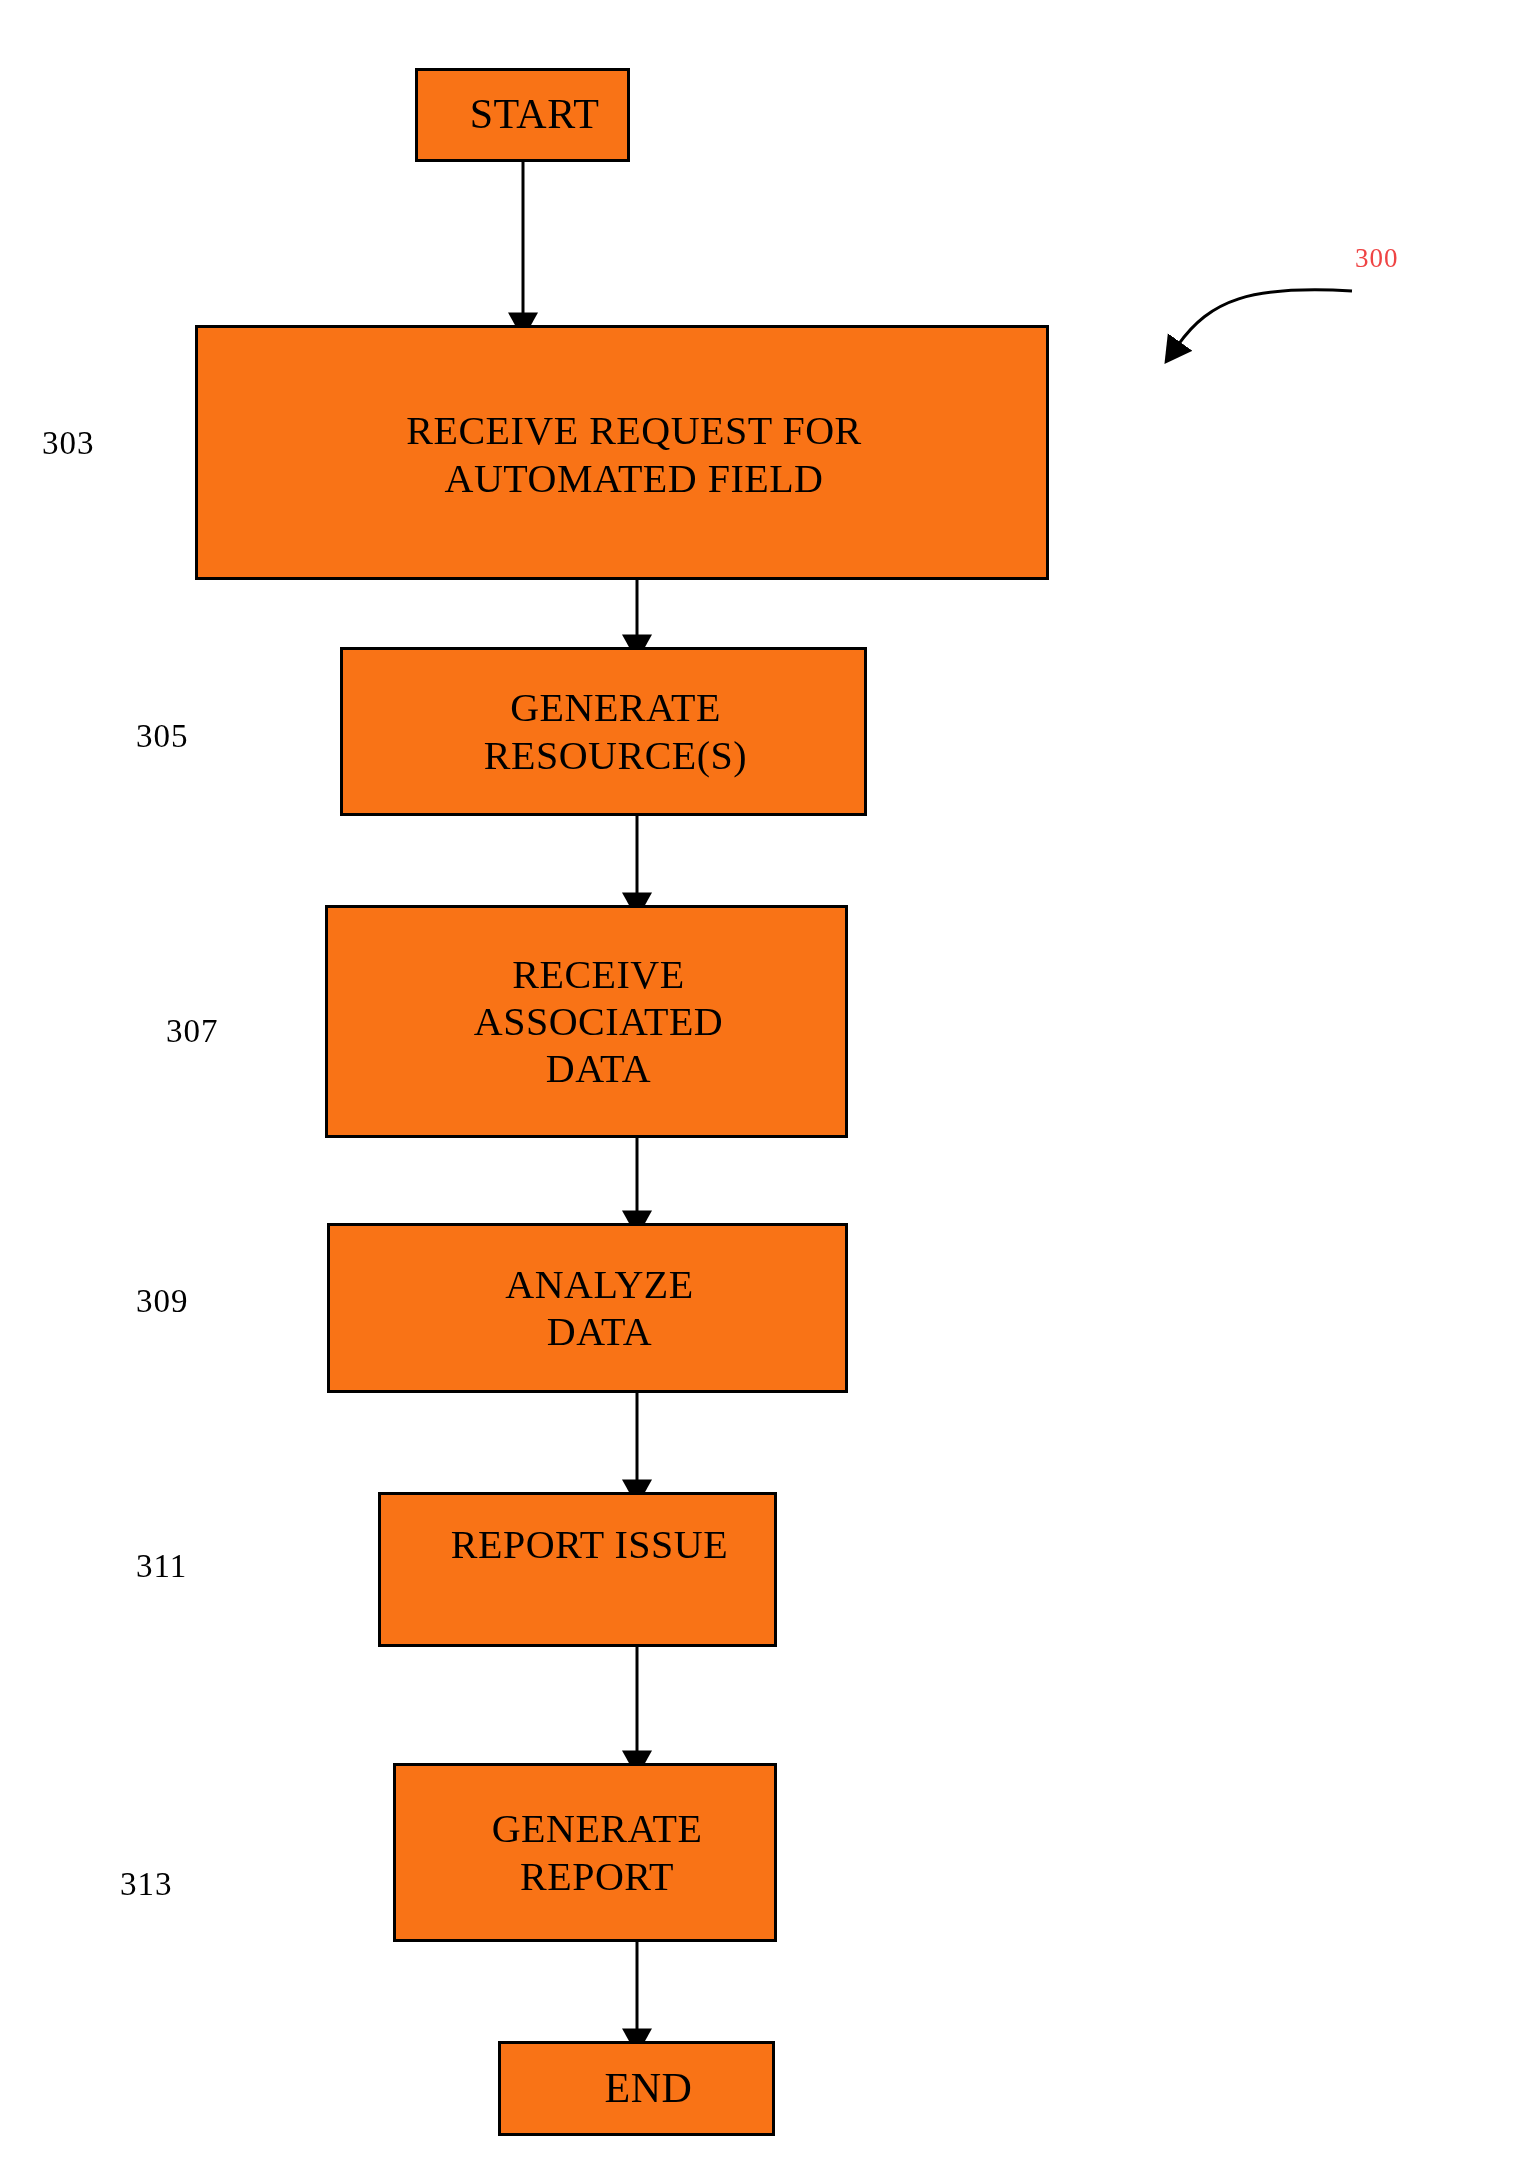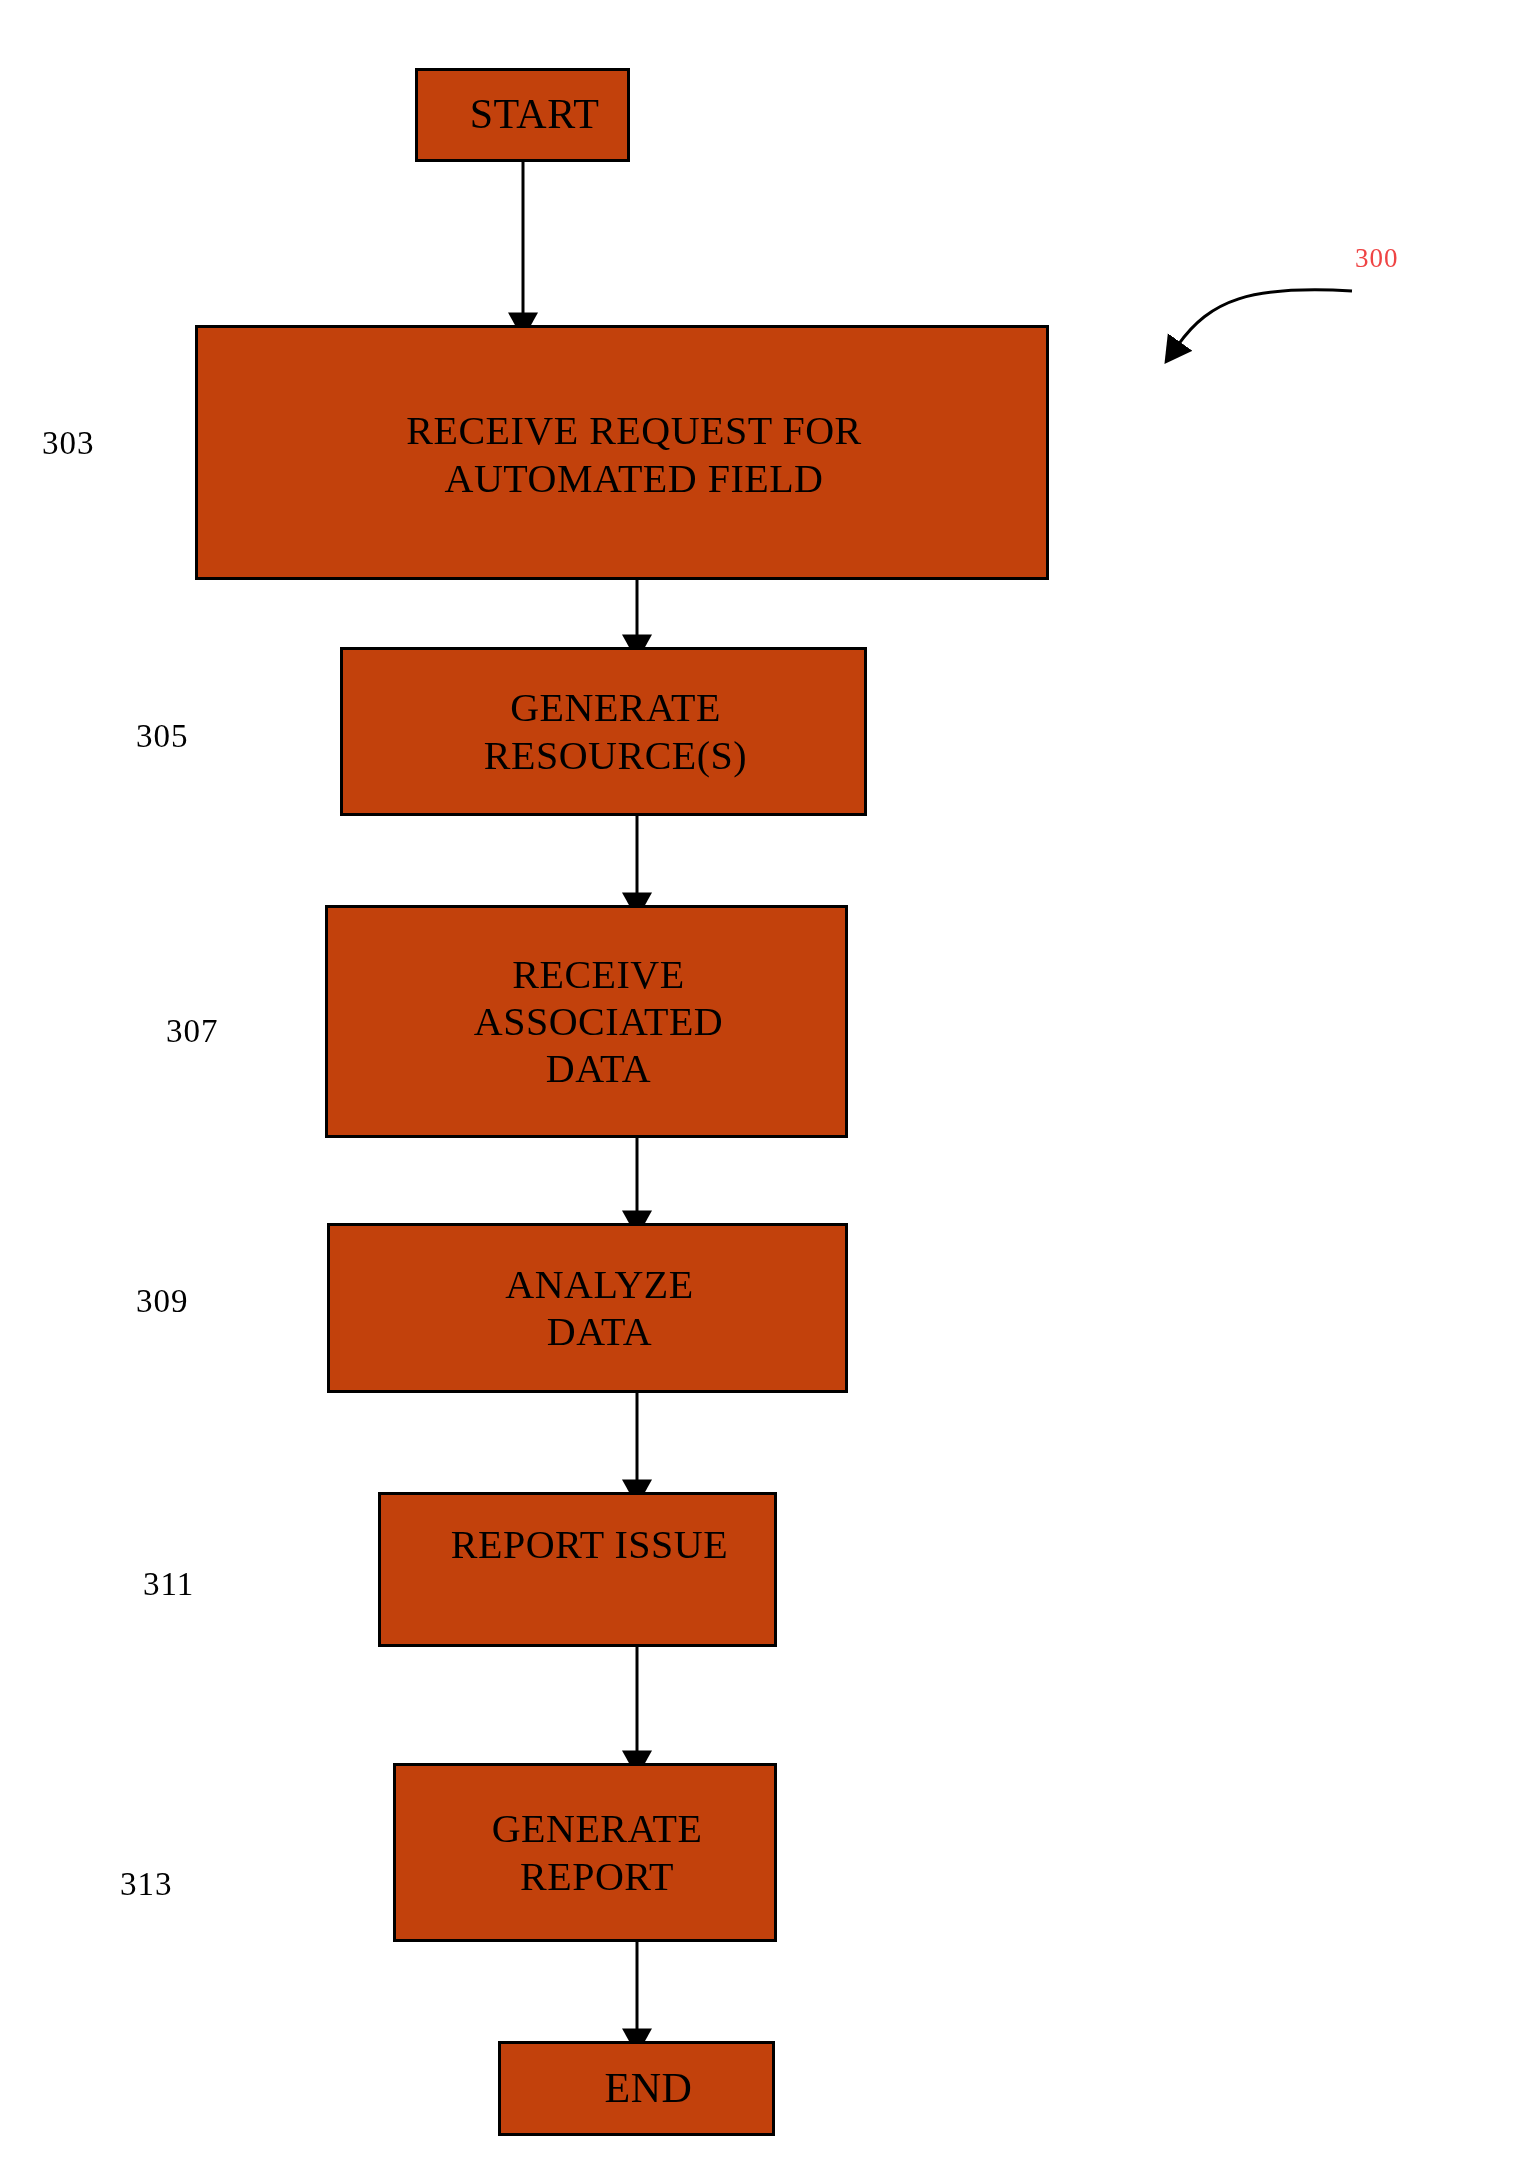--- a/index.html
+++ b/index.html
@@ -9,21 +9,21 @@
     font-family:"Liberation Serif","DejaVu Serif",serif;
     color:#000000;
     position:relative;
     overflow:hidden;
   }
   #canvas{position:absolute;left:0;top:0;width:1518px;height:2169px;}
   .node{
     position:absolute;
     box-sizing:border-box;
     border:3px solid #000000;
-    background:#c2410c;
+    background:#f97316;
     display:flex;
     flex-direction:column;
     align-items:center;
     justify-content:center;
     text-align:right;
     font-size:40px;
     line-height:1.18;
     letter-spacing:0.5px;
     color:#000000;
     padding-left:24px;
@@ -58,21 +58,21 @@
   #n-313   { left:393px; top:1763px;width:384px; height:179px;}
   #n-end   { left:498px; top:2041px;width:277px; height:95px;  font-size:42px;}
   
   #n-311 { justify-content:flex-start; padding-top:26px;}
   #n-303 { padding-top:4px;}
   
   #r-303 { left:42px;  top:425px;}
   #r-305 { left:136px; top:718px;}
   #r-307 { left:166px; top:1005px;margin-top:8px;}
   #r-309 { left:136px; top:1283px;}
-  #r-311 { left:143px; top:1548px;margin-top:18px;}
+  #r-311 { left:136px; top:1548px;}
   #r-313 { left:120px; top:1866px;}
   #r-300 { left:1355px;top:243px;}
 </style>
 </head>
 <body>
 
 <div id="canvas">
 
   <svg class="overlay" viewBox="0 0 1518 2169" xmlns="http://www.w3.org/2000/svg">
     <defs>

